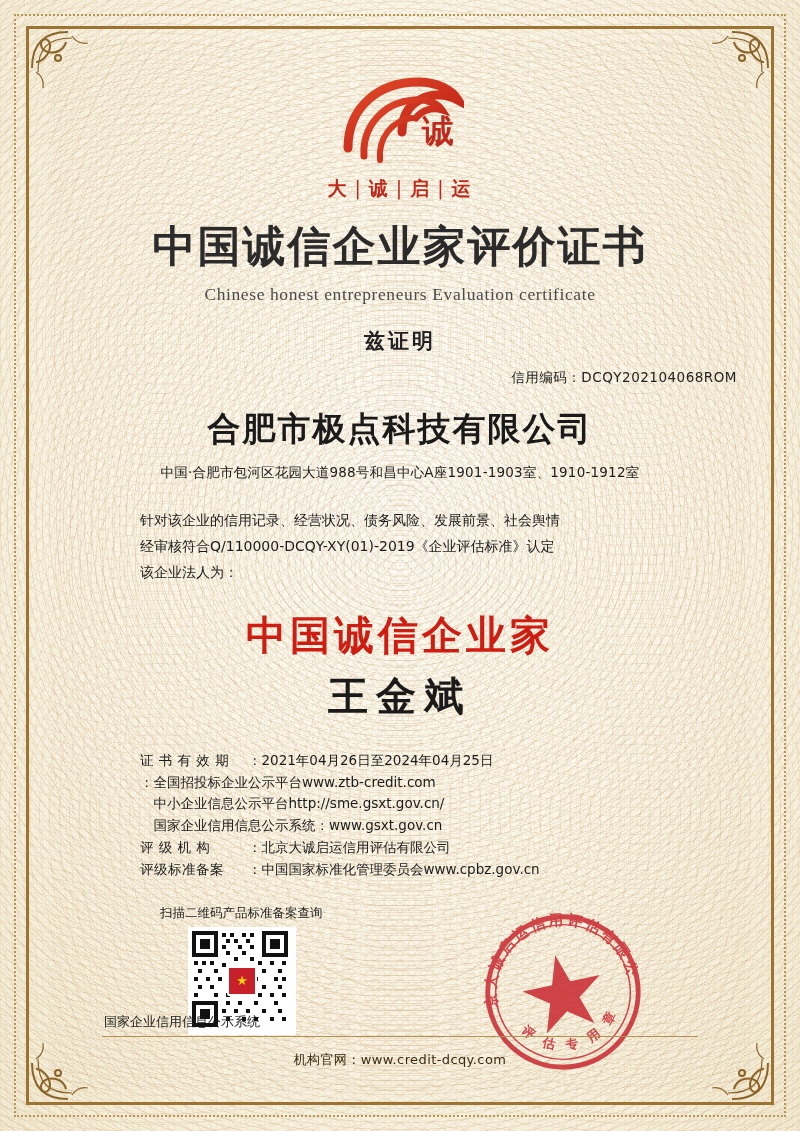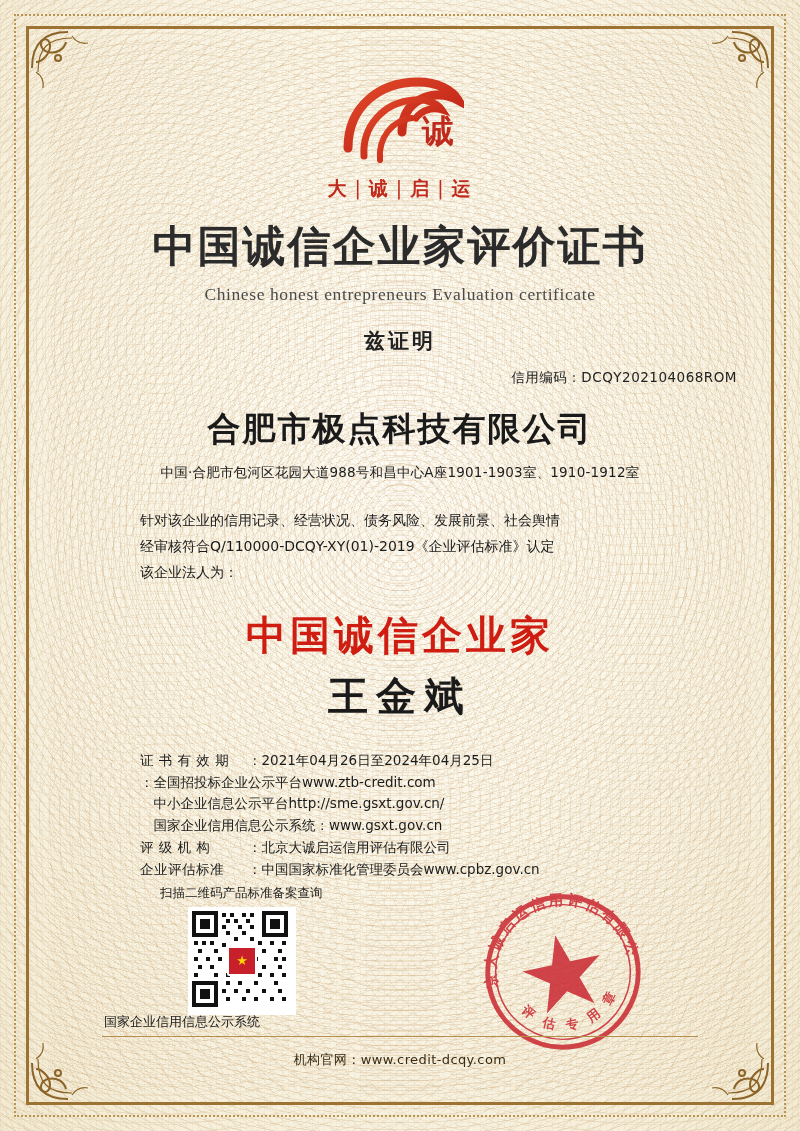--- a/index.html
+++ b/index.html
@@ -221,21 +221,21 @@
     width: 108px;
     flex: 0 0 108px;
     letter-spacing: .5px;
   }
   .info-colon { flex: 0 0 10px; }
   .info-values { flex: 1; }
   .info-values div { white-space: nowrap; }
 
   
   .qr-section {
-    margin-top: 4px;
+    margin-top: 24px;
     width: 100%;
     position: relative;
     height: 140px;
   }
   .qr-caption {
     position: absolute;
     left: 100px; top: 0;
     font-size: 12.5px;
     color: #1b1b1b;
     font-family: "DejaVu Sans", sans-serif;
@@ -419,21 +419,21 @@
         </div>
       </div>
       <div class="info-row">
         <div class="info-label">评 级 机 构</div>
         <div class="info-colon">：</div>
         <div class="info-values">
           <div>北京大诚启运信用评估有限公司</div>
         </div>
       </div>
       <div class="info-row">
-        <div class="info-label">企业评估标准</div>
+        <div class="info-label">评级标准备案</div>
         <div class="info-colon">：</div>
         <div class="info-values">
           <div>中国国家标准化管理委员会www.cpbz.gov.cn</div>
         </div>
       </div>
     </div>
 
     <div class="qr-section">
       <div class="qr-caption">扫描二维码产品标准备案查询</div>
 

